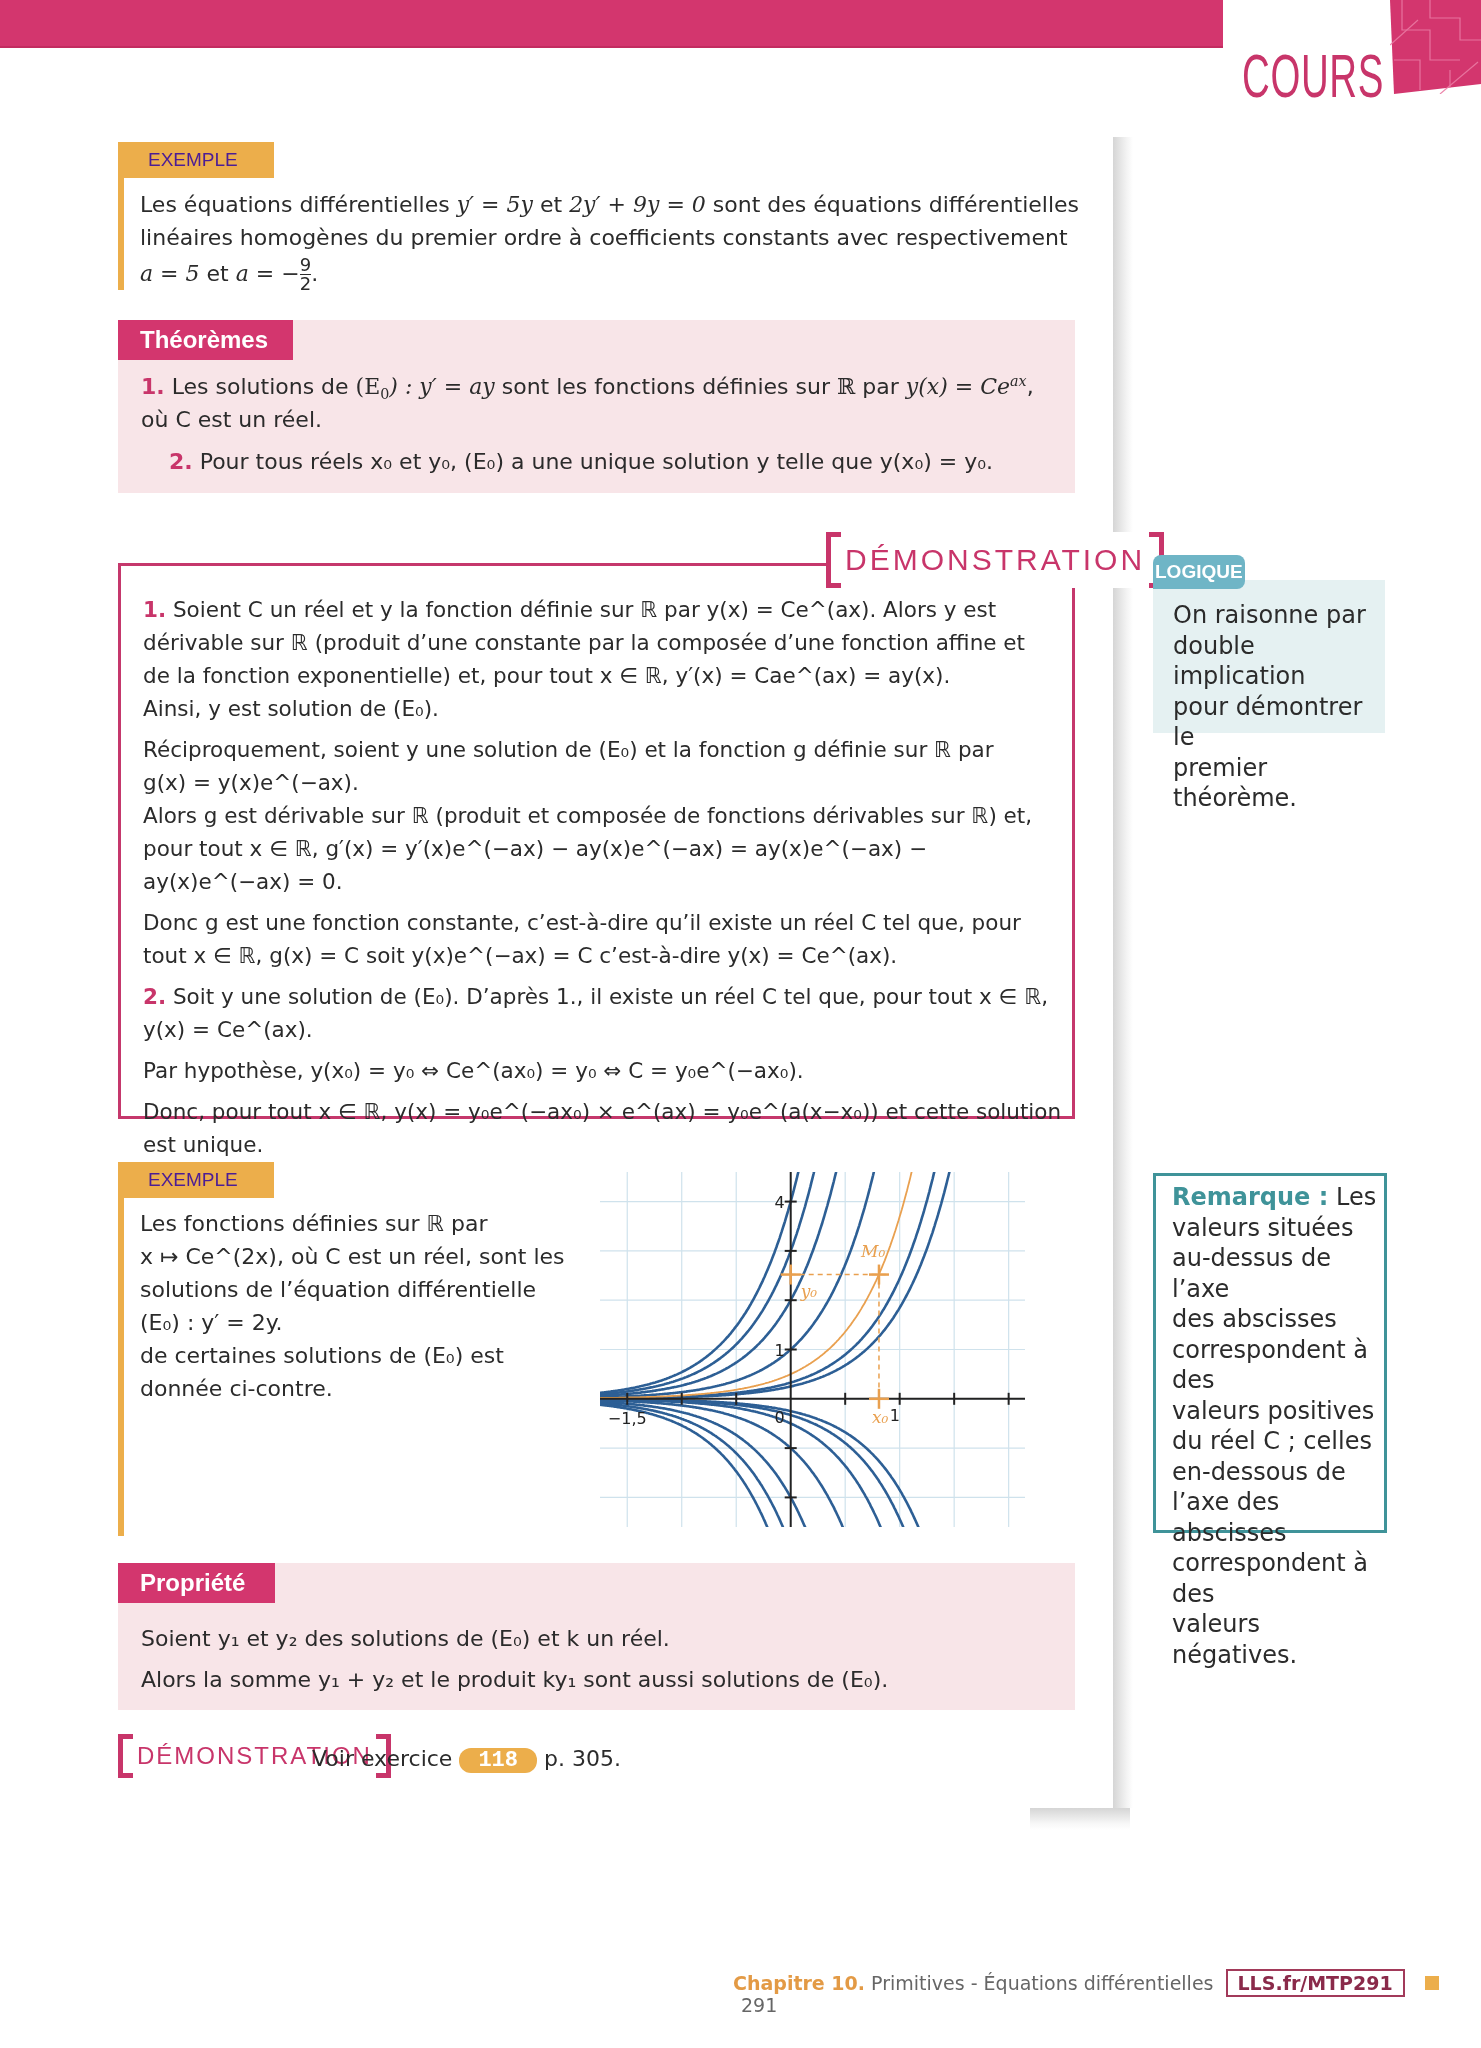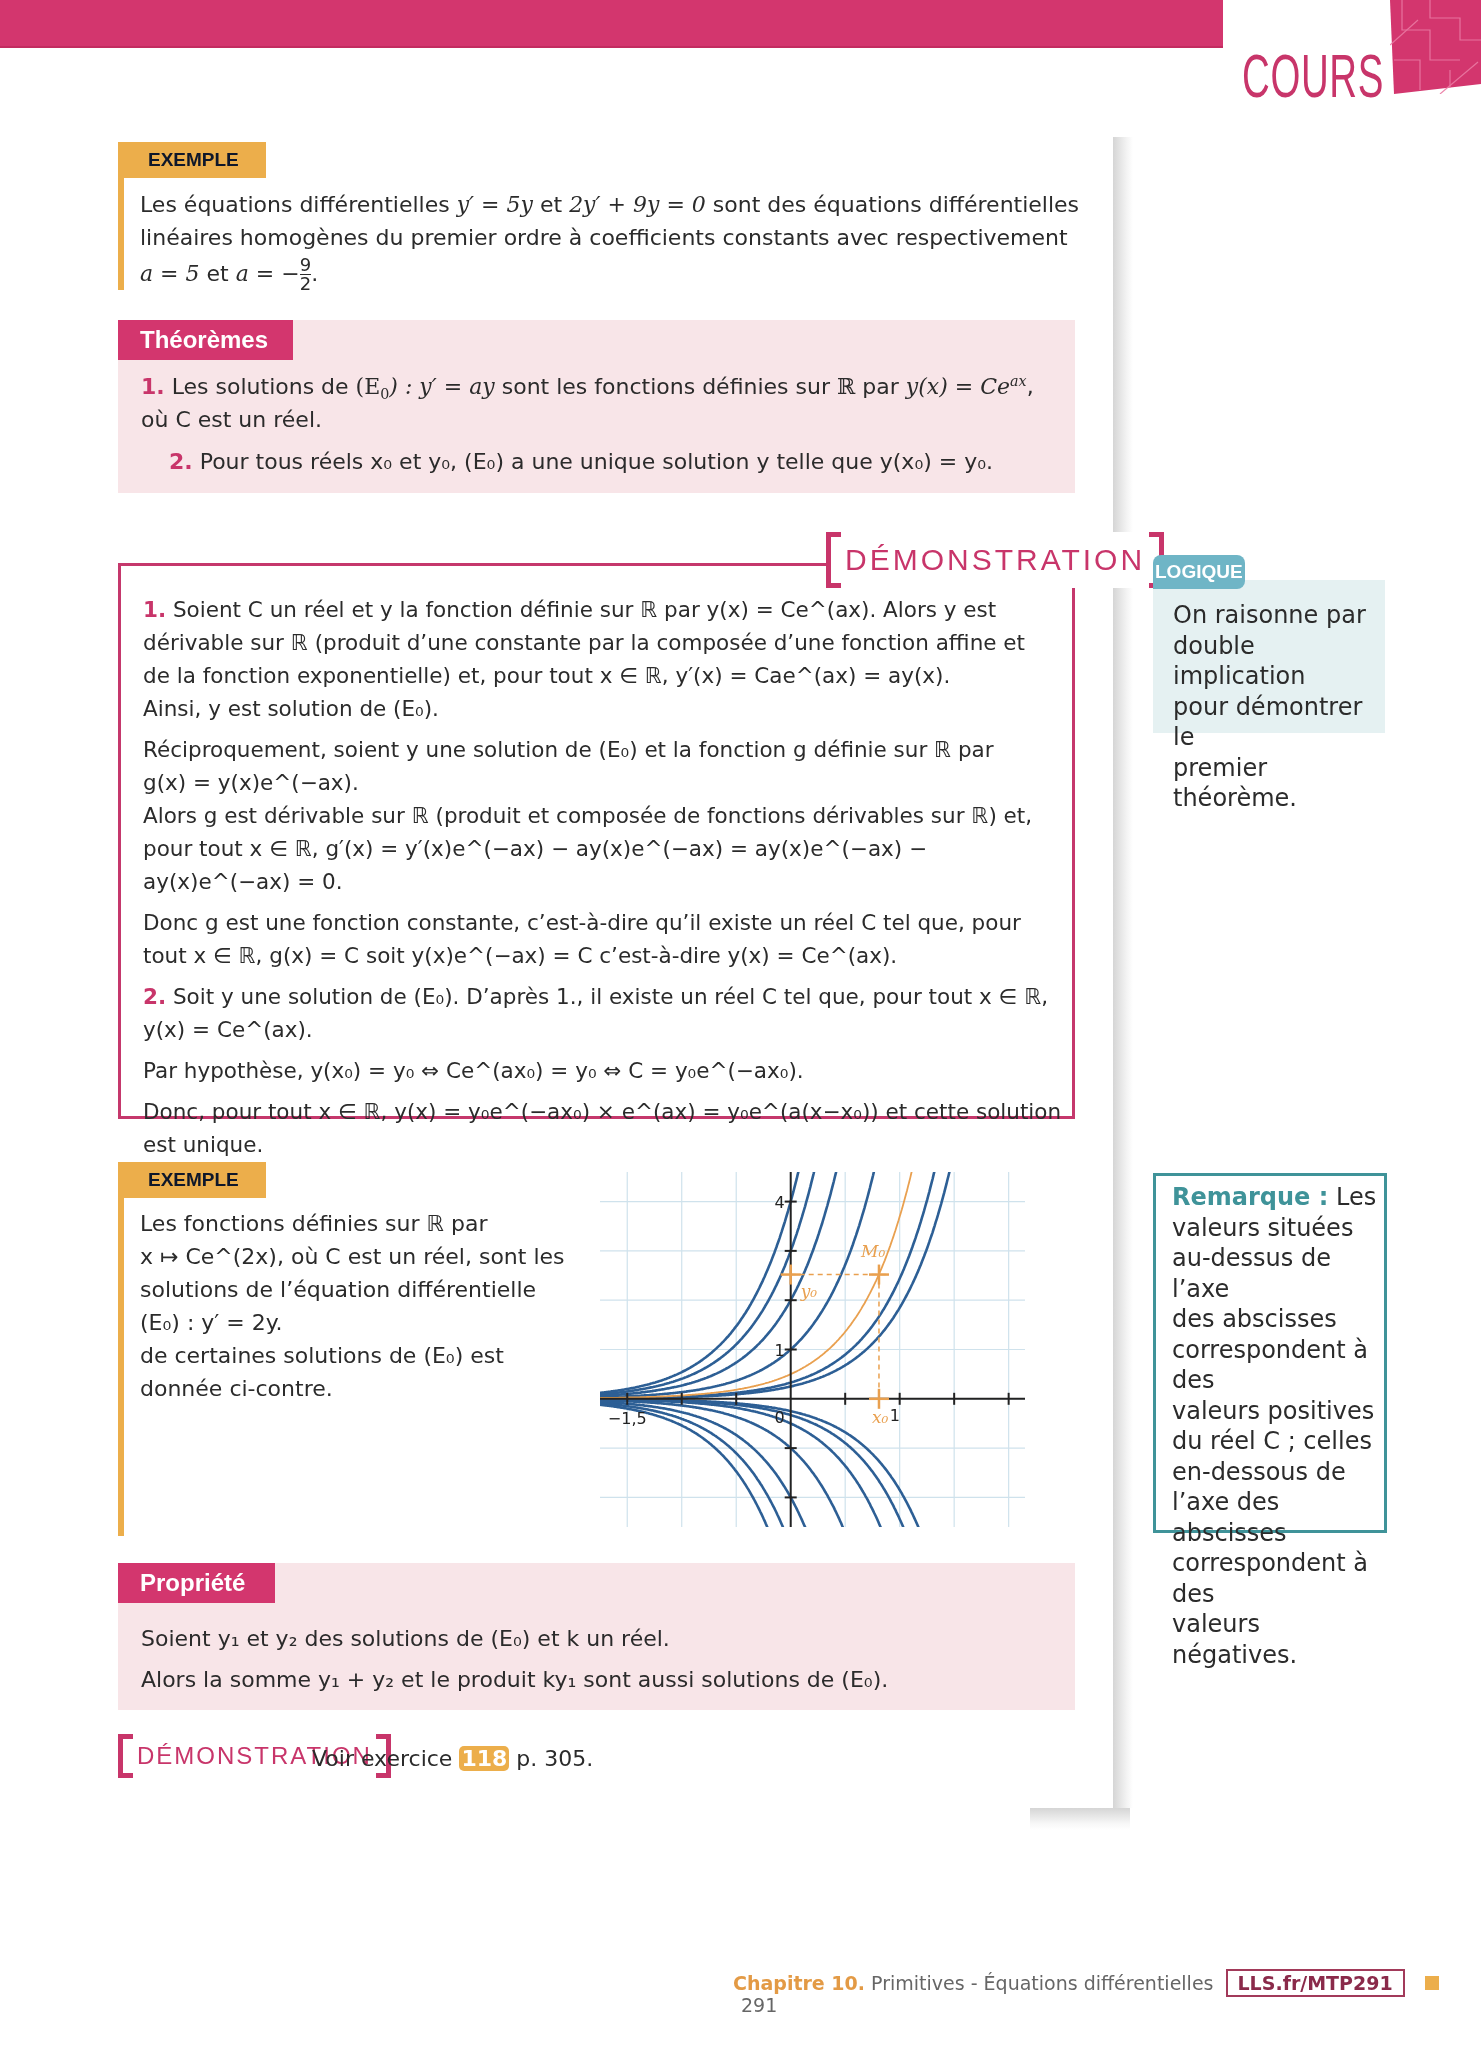--- a/index.html
+++ b/index.html
@@ -14,22 +14,22 @@
                  background:linear-gradient(to right,#d5d5d5,#f4f4f4 70%,#ffffff); }
   .page-shadow-b { left:1030px; top:1808px; width:100px; height:22px;
                  background:linear-gradient(to bottom,#d5d5d5,#f7f7f7 70%,#ffffff); }
 
   .text { font-size:22px; line-height:33px; color:#2b2b2b; font-family:"DejaVu Sans", sans-serif; }
   .m { font-family:"DejaVu Serif", serif; font-style:italic; }
   .mr { font-family:"DejaVu Serif", serif; }
   sup, sub { font-size:65%; line-height:0; }
   .num { color:#c8356a; font-weight:bold; }
 
-  .ex-tag { background:#ecae4b; color:#0f172a; font-weight:bold; font-size:19px; height:36px; line-height:36px;
-            padding:0 8px 0 30px; width:110px; font-family:"Liberation Sans", sans-serif; }
+  .ex-tag { background:#ecae4b; color:#4c1d95; font-weight:normal; font-size:19px; height:36px; line-height:36px;
+            padding:0 16px 0 30px; width:110px; font-family:"Liberation Sans", sans-serif; }
   .ex-bar { background:#ecae4b; width:6px; }
 
   .pinkbox { background:#f8e5e8; }
   .pinktag { background:#d3366e; color:#fff; font-weight:bold; font-size:24px; height:40px; line-height:40px;
              padding:0 0 0 22px; font-family:"Liberation Sans", sans-serif; }
 
   .demo-box { border:3px solid #c5386c; background:#fff; }
   .demo-tag { background:#fff; color:#c8356a; font-family:"Liberation Sans", sans-serif; font-size:30px;
               letter-spacing:3px; padding:0 14px; height:56px; line-height:56px;
               border-left:5px solid #c8356a; border-right:5px solid #c8356a; }
@@ -38,21 +38,21 @@
   .demo-tag::before { left:0; } .demo-tag::after { right:0; }
 
   .logique-tag { background:#6fb5c6; color:#fff; font-weight:bold; font-size:19px; height:34px; line-height:34px;
                  padding:0 2px; border-radius:8px 8px 8px 0; font-family:"Liberation Sans", sans-serif; }
   .logique-box { background:#e5f1f2; }
   .side-text { font-size:24px; line-height:30.5px; color:#2b2b2b; }
 
   .remarque { border:3px solid #3f9399; background:#fff; }
   .rem-lbl { color:#3f9399; font-weight:bold; }
 
-  .badge { background:#ecae4b; color:#fff; font-weight:bold; border-radius:5px; padding:0 2px; }
+  .badge { background:#ecae4b; color:#fff; font-weight:bold; border-radius:12px; padding:0 19px;font-family:Liberation Mono, monospace; }
   .footer { font-size:19px; color:#666; }
   .foot-ch { color:#e39a45; font-weight:bold; }
   .lls { border:2px solid #a23a5a; border-radius:0; color:#8a2a4a; font-weight:bold; padding:1px 10px; }
   .foot-sq { display:inline-block; width:14px; height:14px; background:#ecae4b; }
   p { margin:0; }
 </style>
 </head>
 <body>
 
 <div class="abs topbar"></div>

